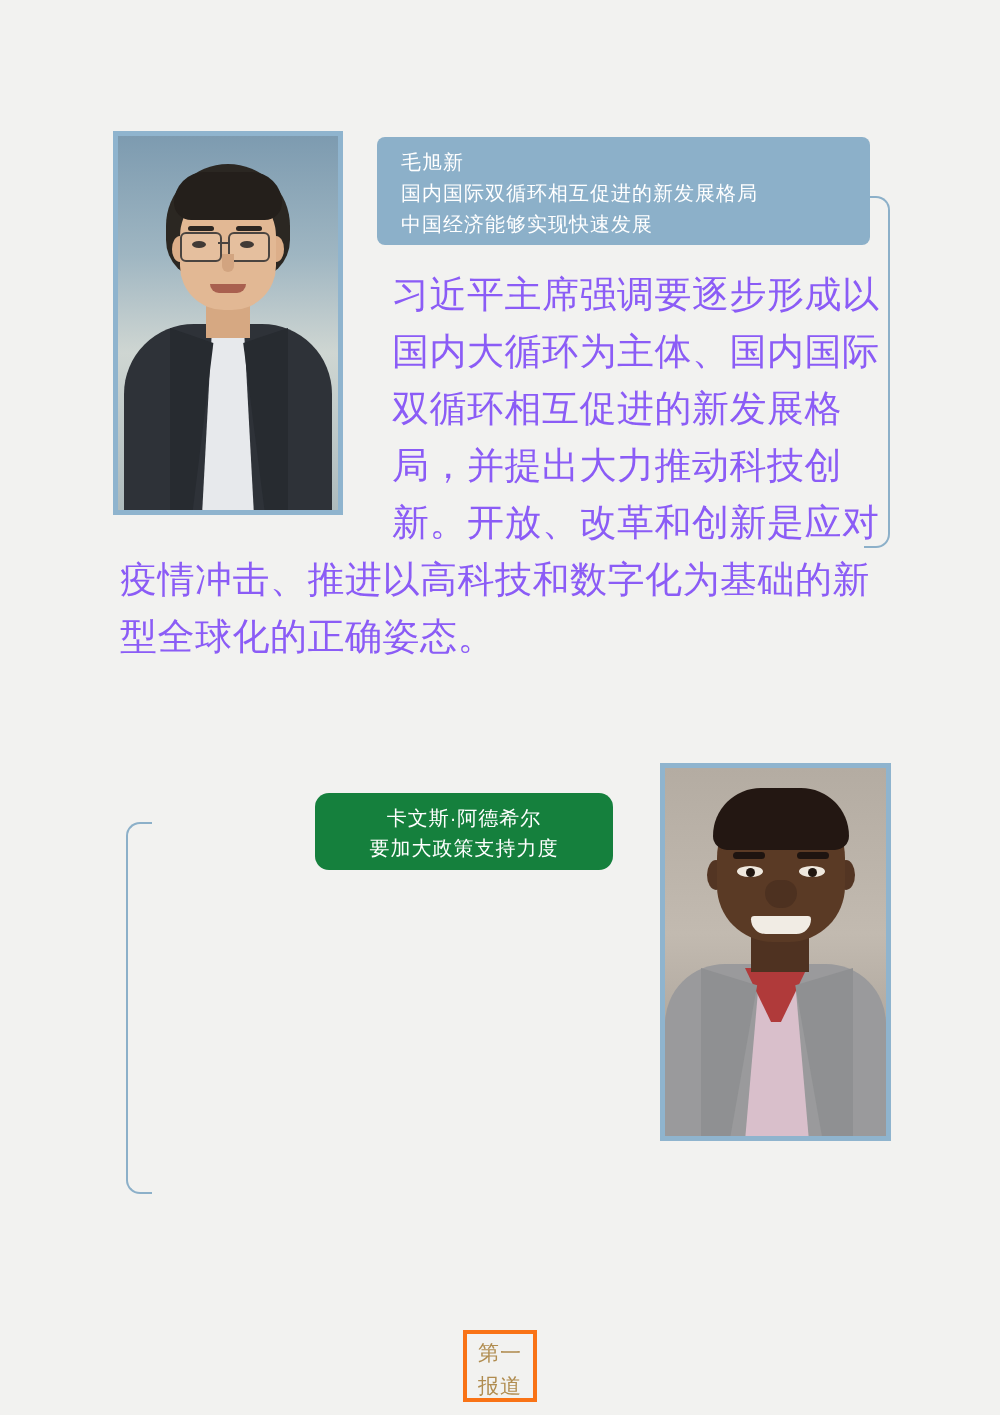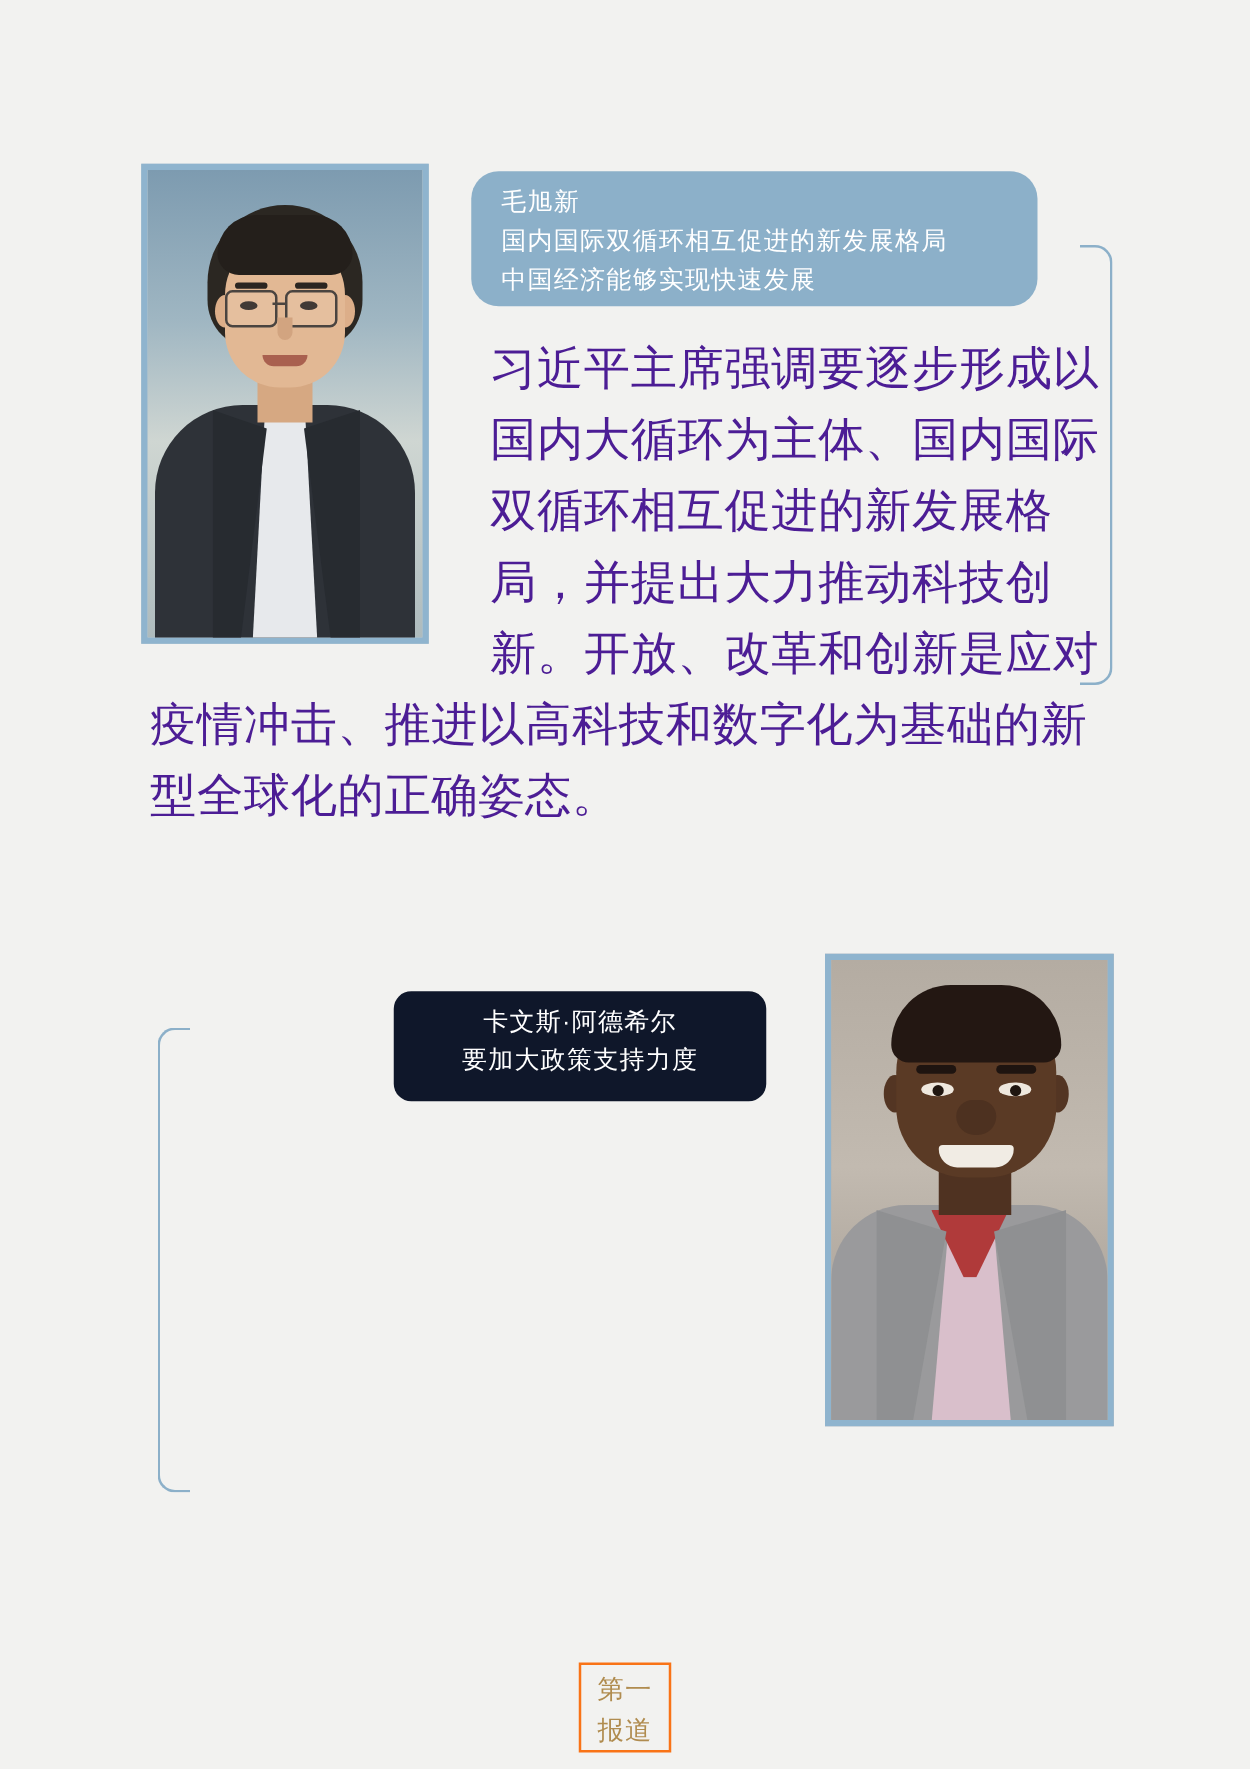--- a/index.html
+++ b/index.html
@@ -39,24 +39,24 @@
     border: 5px solid #8fb4ce;
     box-sizing: border-box;
     background: #b9c7cd;
     overflow: hidden;
   }
 
   .namecard1 {
     position: absolute;
     left: 377px;
     top: 137px;
-    width: 453px;
+    width: 493px;
     height: 108px;
     background: #8cb0c9;
-    border-radius: 22px;
+    border-radius: 8px;
     box-sizing: border-box;
     padding: 10px 0 0 24px;
   }
   .namecard1 .nm-line {
     color: #ffffff;
     font-size: 20px;
     line-height: 31px;
     letter-spacing: 1px;
     white-space: nowrap;
   }
@@ -73,21 +73,21 @@
     border-top-right-radius: 14px;
     border-bottom-right-radius: 14px;
     box-sizing: border-box;
   }
 
   .quote1 {
     position: absolute;
     left: 120px;
     top: 266px;
     width: 760px;
-    color: #4c1d95;
+    color: #8b5cf6;
     font-family: "DejaVu Serif", "Liberation Serif", serif;
     font-size: 37px;
     line-height: 57px;
     letter-spacing: 0.5px;
     text-indent: 0;
   }
   .float-photo-spacer {
     float: left;
     width: 272px;
     height: 262px;
@@ -112,22 +112,22 @@
     box-sizing: border-box;
     background: #b8b4ae;
     overflow: hidden;
   }
 
   .namecard2 {
     position: absolute;
     left: 315px;
     top: 53px;
     width: 298px;
-    height: 88px;
-    background: #0f172a;
+    height: 77px;
+    background: #15803d;
     border-radius: 14px;
     box-sizing: border-box;
     padding: 10px 0 0 0;
     text-align: center;
   }
   .namecard2 .nm-line {
     color: #ffffff;
     font-size: 20px;
     line-height: 30px;
     letter-spacing: 1px;
@@ -160,21 +160,21 @@
     letter-spacing: 0.5px;
   }
 
   
   .footer-logo {
     position: absolute;
     left: 463px;
     top: 1330px;
     width: 74px;
     height: 72px;
-    border: 2px solid #f97316;
+    border: 4px solid #f97316;
     box-sizing: border-box;
     color: #b08c4f;
     font-family: "DejaVu Serif", "Liberation Serif", serif;
     font-size: 21px;
     line-height: 33px;
     text-align: center;
     letter-spacing: 1px;
     padding-top: 3px;
   }
 

